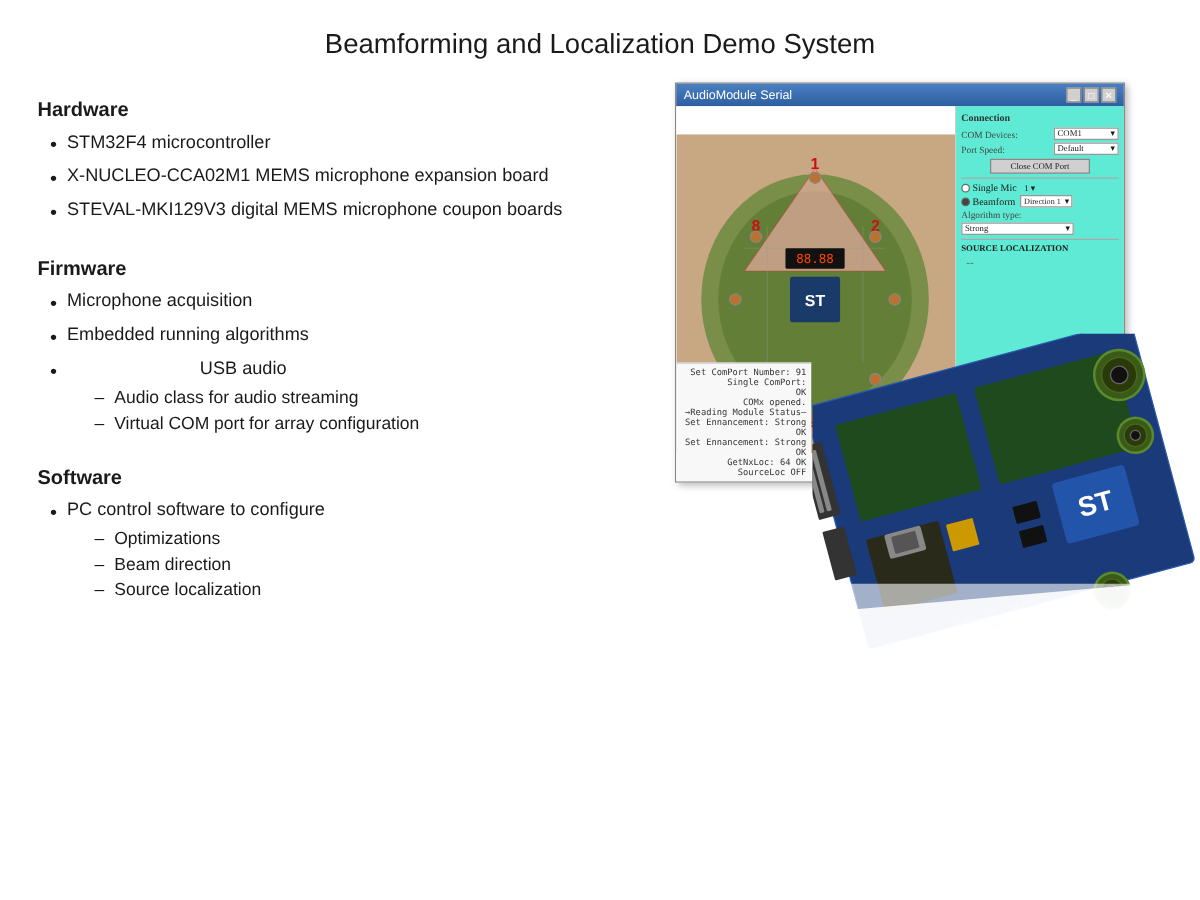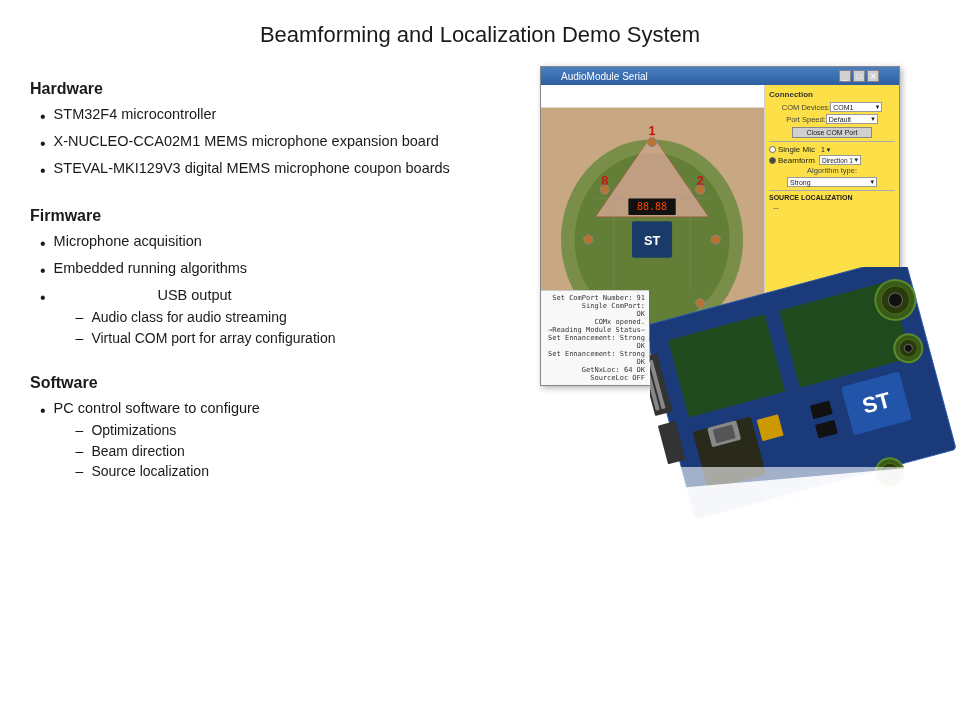--- a/index.html
+++ b/index.html
@@ -101,21 +101,21 @@
       height: 320px;
       background: #f0f0f0;
       border: 1px solid #888;
       box-shadow: 2px 2px 6px rgba(0,0,0,0.3);
     }
 
     .audio-titlebar {
       background: linear-gradient(to bottom, #4a7fc1, #2d5fa0);
       color: white;
       font-size: 10px;
-      padding: 3px 20px;
+      padding: 3px 6px;
       display: flex;
       justify-content: space-between;
       align-items: center;
       font-family: Arial, sans-serif;
     }
 
     .titlebar-buttons {
       display: flex;
       gap: 2px;
     }
@@ -142,38 +142,38 @@
     .viz-area {
       flex: 1;
       background: white;
       position: relative;
       overflow: hidden;
     }
 
     
     .sidebar-panel {
       width: 135px;
-      background: #fde047;
+      background: #5eead4;
       padding: 5px 4px;
       font-size: 8px;
-      font-family: Liberation Sans, sans-serif;
+      font-family: Liberation Serif, serif;
       border-left: 1px solid #ccc;
       overflow: hidden;
     }
 
     .sp-section-title {
       font-size: 8px;
       font-weight: bold;
       margin-bottom: 3px;
       color: #333;
     }
 
     .sp-row {
       display: flex;
-      justify-content: center;
+      justify-content: space-between;
       align-items: center;
       margin-bottom: 2px;
       font-size: 7.5px;
     }
 
     .sp-label {
       color: #444;
     }
 
     .sp-dropdown {
@@ -287,21 +287,21 @@
       <li>
           <span>Microphone acquisition</span>
         </li>
       <li>
         <div>
           <span>Embedded running algorithms</span>
         </div>
       </li>
       <li>
         <div>
-          <span>USB output</span>
+          <span>USB audio</span>
           <ul class="sub-list">
             <li>
                 <span>Audio class for audio streaming</span>
               </li>
             <li>
                 <span>Virtual COM port for array configuration</span>
               </li>
           </ul>
         </div>
       </li>

